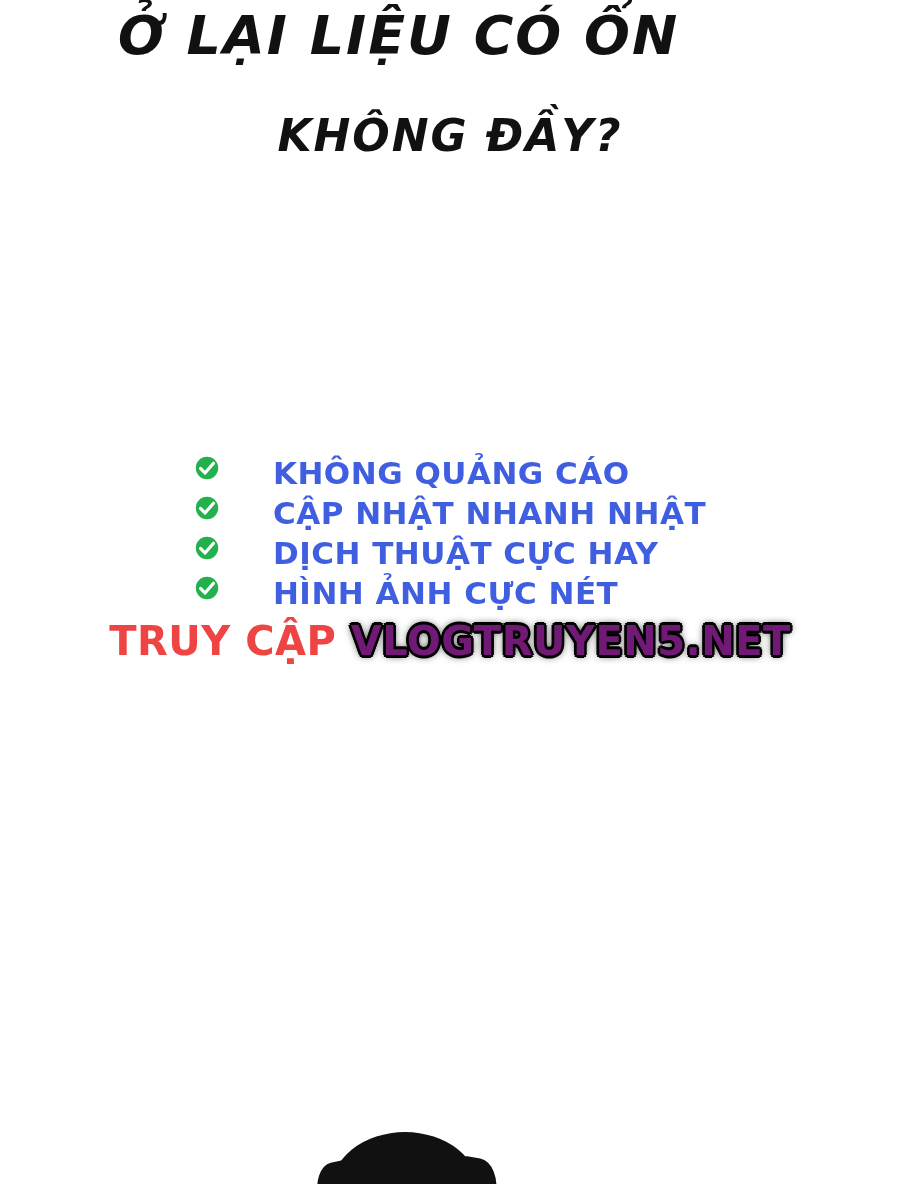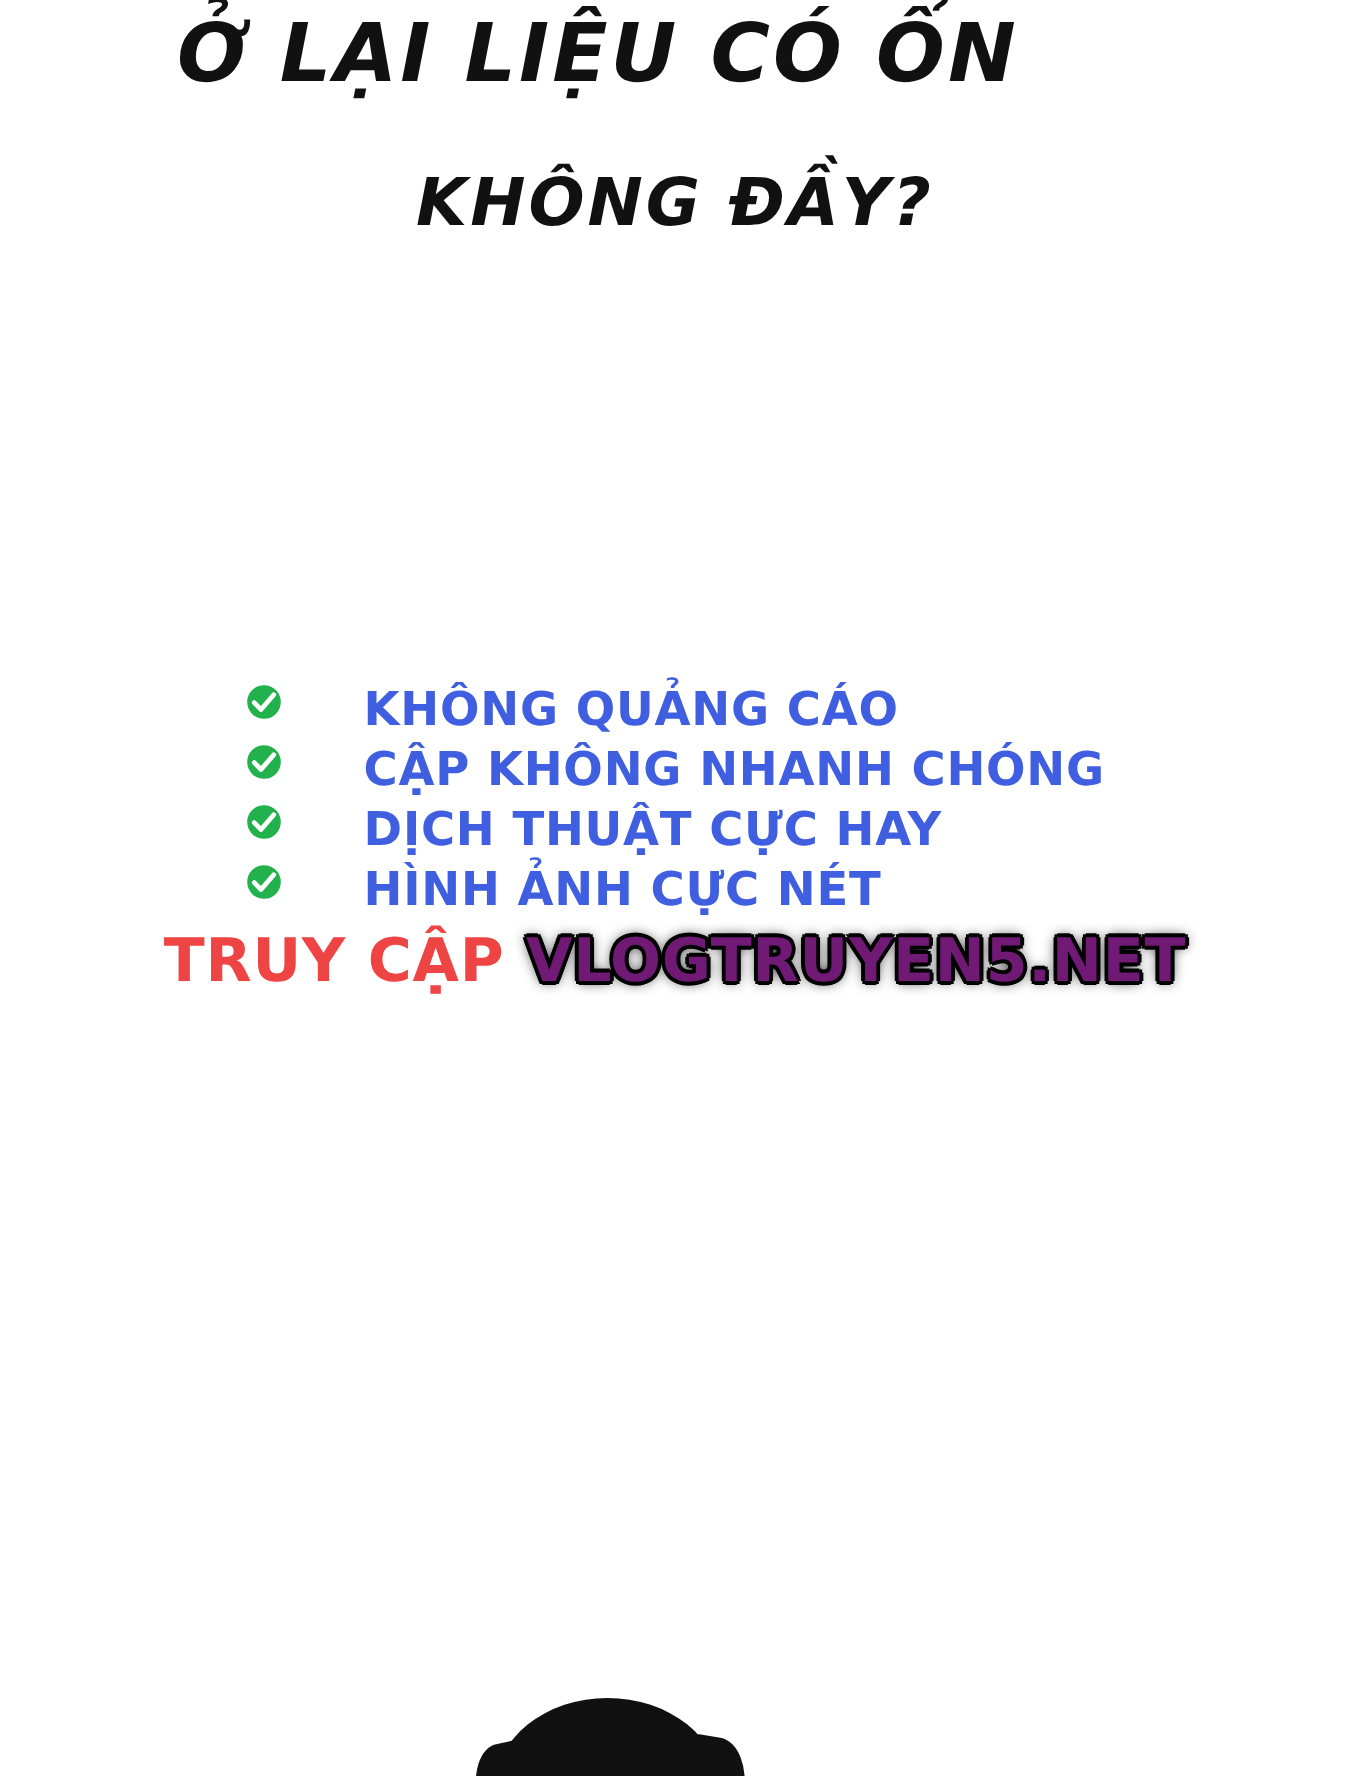--- a/index.html
+++ b/index.html
@@ -194,21 +194,21 @@
       <span class="feature-text">KHÔNG QUẢNG CÁO</span>
     </div>
 
     <div class="feature-row">
       <span class="check-icon">
         <svg viewBox="0 0 26 26" width="26" height="26">
           <circle cx="13" cy="13" r="12" fill="#22b14c" stroke="#ffffff" stroke-width="1.6"></circle>
           <path d="M6.5 13.4 L11 18 L19.5 8.2" fill="none" stroke="#ffffff" stroke-width="3.2" stroke-linecap="round" stroke-linejoin="round"></path>
         </svg>
       </span>
-      <span class="feature-text">CẬP KHÔNG NHANH CHÓNG</span>
+      <span class="feature-text">CẬP NHẬT NHANH NHẬT</span>
     </div>
 
     <div class="feature-row">
       <span class="check-icon">
         <svg viewBox="0 0 26 26" width="26" height="26">
           <circle cx="13" cy="13" r="12" fill="#22b14c" stroke="#ffffff" stroke-width="1.6"></circle>
           <path d="M6.5 13.4 L11 18 L19.5 8.2" fill="none" stroke="#ffffff" stroke-width="3.2" stroke-linecap="round" stroke-linejoin="round"></path>
         </svg>
       </span>
       <span class="feature-text">DỊCH THUẬT CỰC HAY</span>

